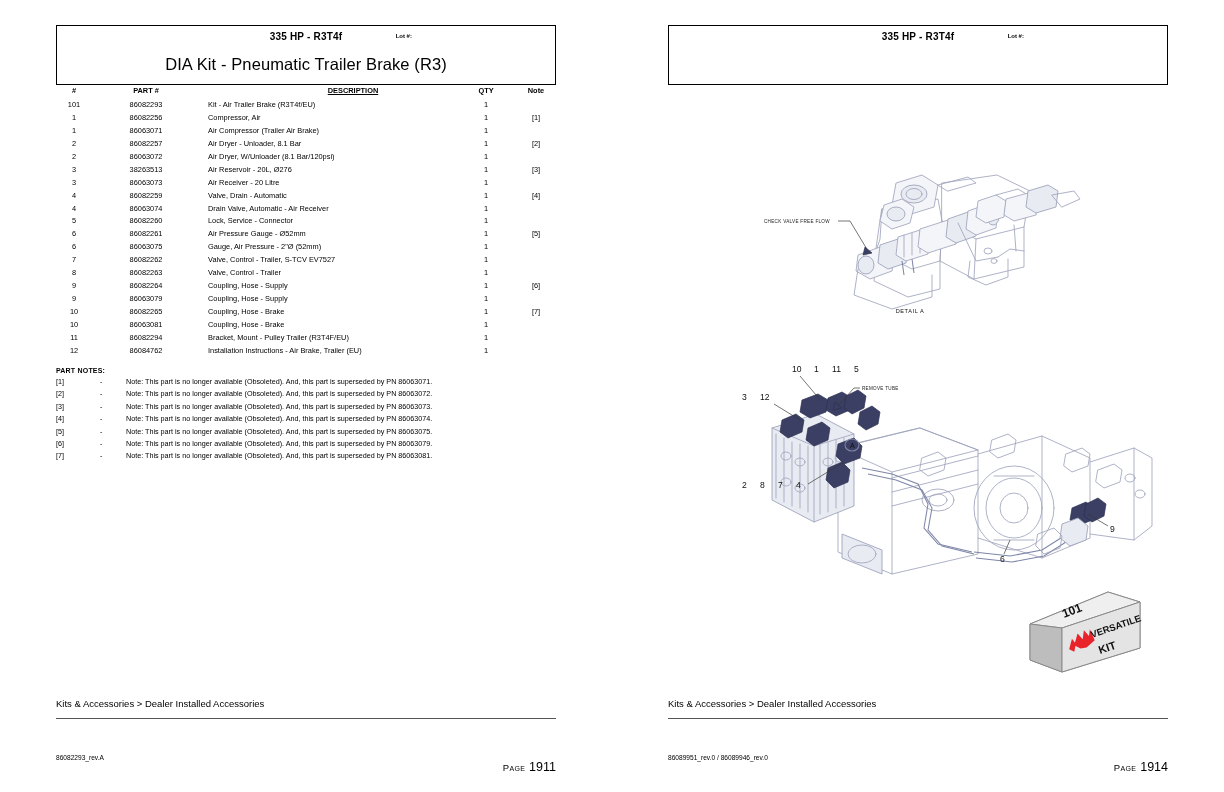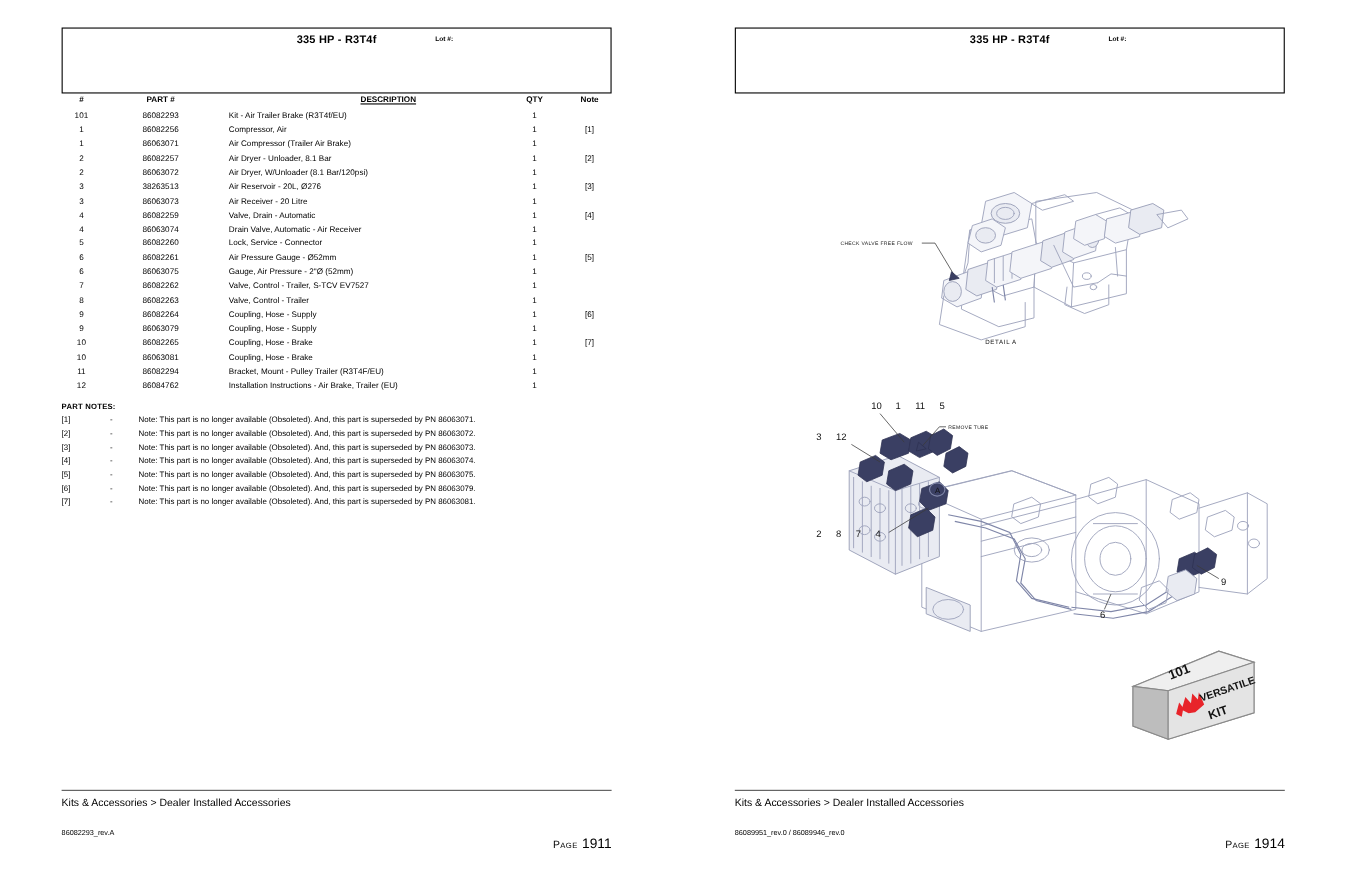--- a/index.html
+++ b/index.html
@@ -50,21 +50,21 @@
   .note-row{position:relative;height:12.4px;white-space:nowrap;}
   .n-tag{position:absolute;left:0;width:30px;}
   .n-dash{position:absolute;left:44px;}
   .n-txt{position:absolute;left:70px;}
 
   
   .foot-rule{
     position:absolute;left:56px;right:56px;top:718px;
     border-top:1.3px solid #555;
   }
-  .foot-crumb{position:absolute;left:56px;top:725px;font-size:9.5px;text-align:right;}
+  .foot-crumb{position:absolute;left:56px;top:698px;font-size:9.5px;text-align:right;}
   .foot-rev{position:absolute;left:56px;top:754px;font-size:6.6px;}
   .foot-page{position:absolute;right:56px;top:760px;font-size:8px;white-space:nowrap;}
   .foot-page .pg-word{font-size:7px;letter-spacing:.3px;}
   .foot-page .pg-word .cap{font-size:9.5px;}
   .foot-page .pg-num{font-size:12.5px;margin-left:4px;}
 
   
   .art{position:absolute;}
   .art svg{display:block;overflow:visible;}
   .cad{fill:none;stroke:#9fa4bd;stroke-width:.85;stroke-linejoin:round;stroke-linecap:round;}
@@ -81,20 +81,21 @@
   .kitbox-txt{font-family:"Liberation Sans",sans-serif;font-weight:bold;fill:#111;}
 </style>
 </head>
 <body>
 
 <div class="page page-left">
 
   <div class="hdr-box">
     <div class="hdr-model">335 HP - R3T4f</div>
     <div class="hdr-lot">Lot #:</div>
+    <div class="hdr-title">DIA Kit - Pneumatic Trailer Brake (R3)</div>
   </div>
 
   <div class="tbl">
     <div class="thead">
       <div class="row">
         <span class="c-num">#</span>
         <span class="c-part">PART #</span>
         <span class="c-desc-h">DESCRIPTION</span>
         <span class="c-qty">QTY</span>
         <span class="c-note">Note</span>

